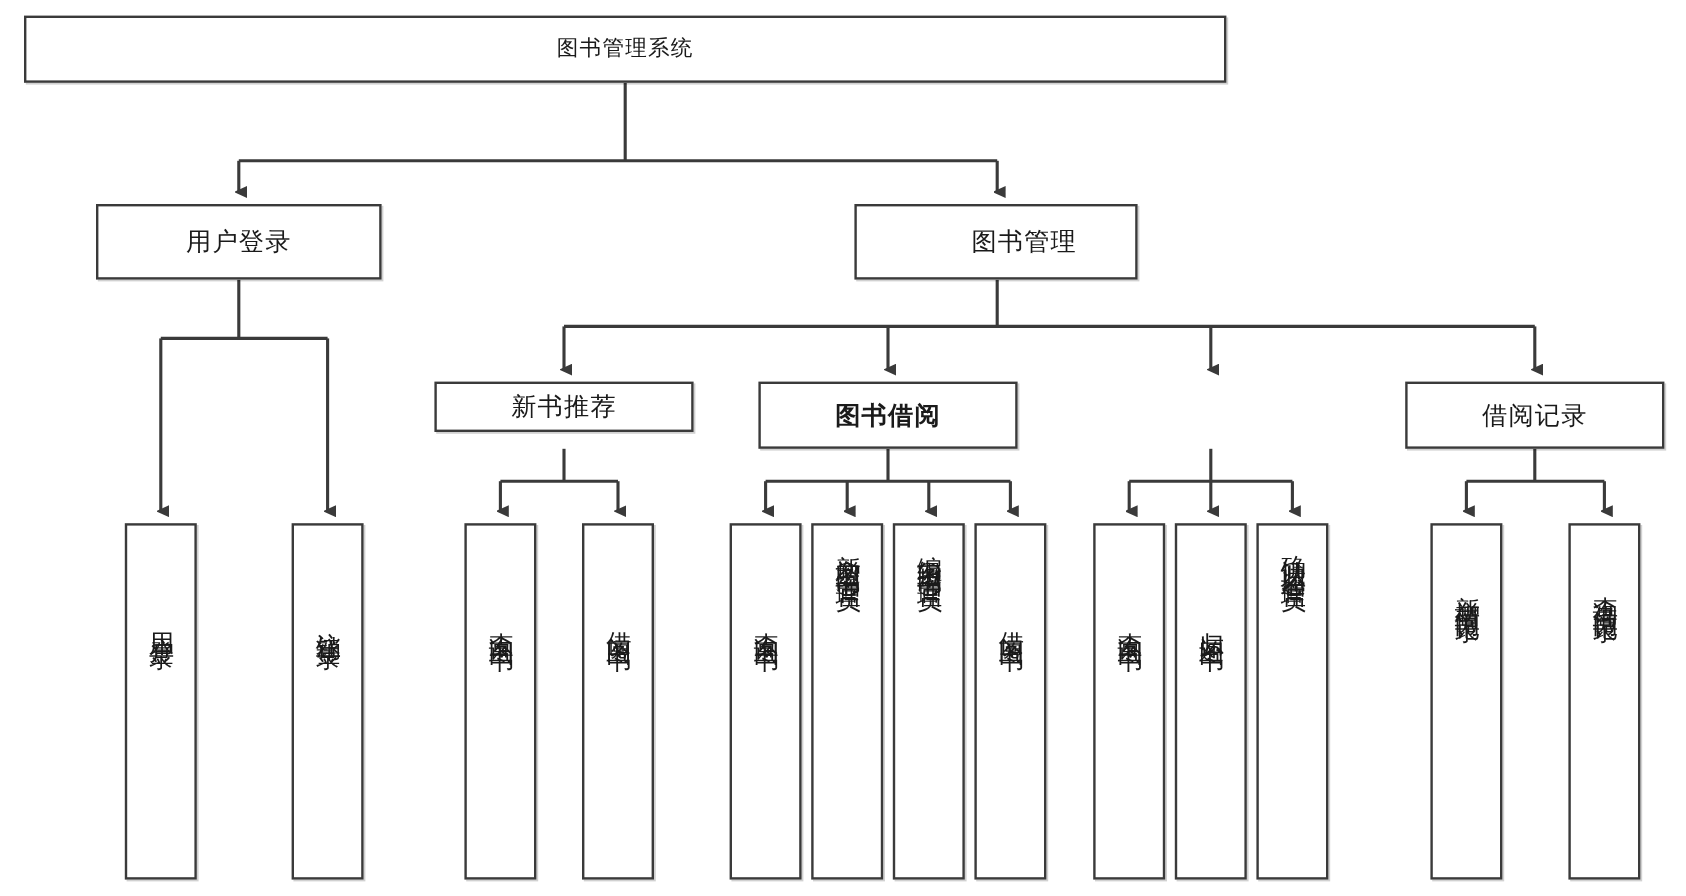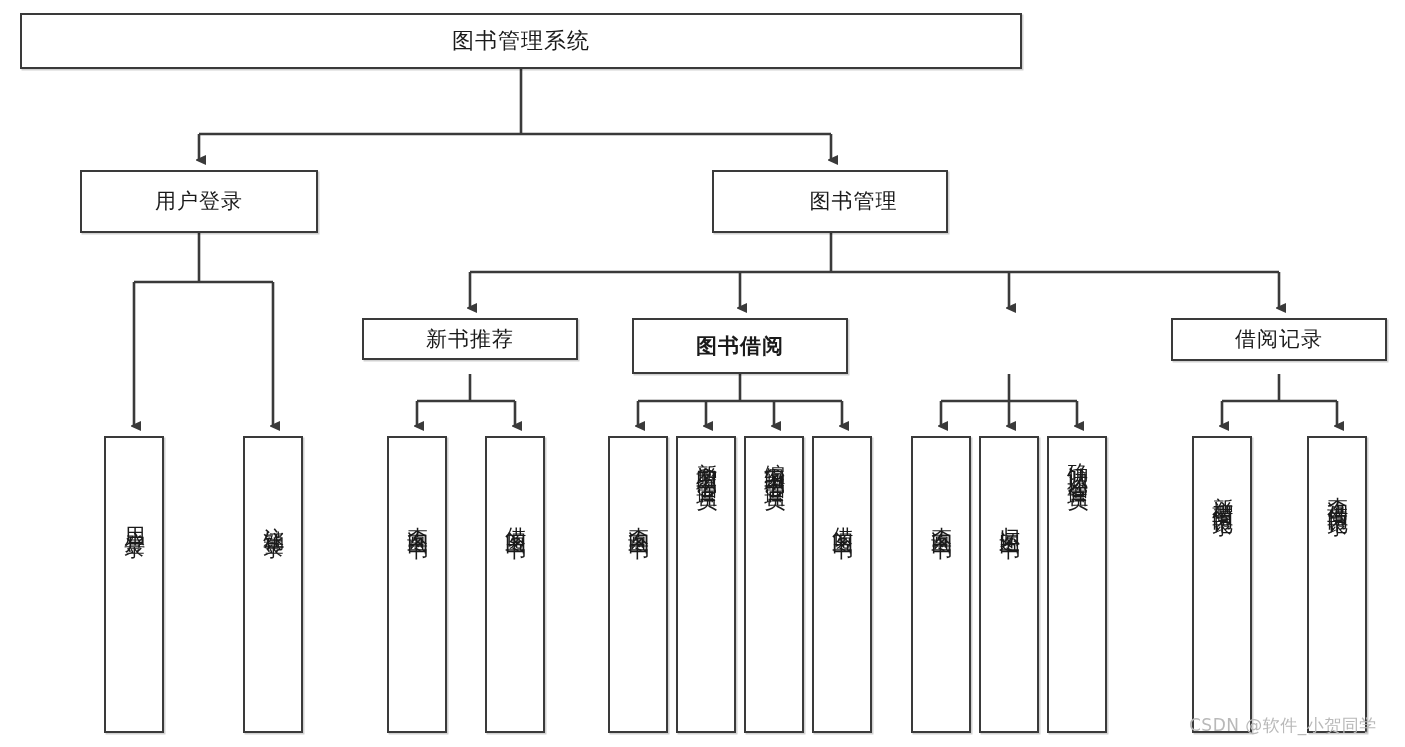--- a/index.html
+++ b/index.html
@@ -37,21 +37,21 @@
     box-shadow: 1.5px 1.5px 0 rgba(0,0,0,0.18);
   }
   .node-label-h {
     font-size: 21px;
     color: #1a1a1a;
     letter-spacing: 1px;
     white-space: nowrap;
     line-height: 1;
   }
   .node-box.title .node-label-h {
-    font-size: 22px;
+    font-size: 18px;
   }
   .node-box.vertical {
     align-items: flex-start;
     justify-content: center;
     padding-top: 8px;
   }
   .node-label-v {
     font-size: 21px;
     color: #1a1a1a;
     writing-mode: vertical-rl;
@@ -141,21 +141,21 @@
 
   <div class="node-box" style="left:362px; top:318px; width:216px; height:42px;">
     <span class="node-label-h">新书推荐</span>
   </div>
 
   <div class="node-box" style="left:632px; top:318px; width:216px; height:56px;font-weight:bold;">
     <span class="node-label-h">图书借阅</span>
   </div>
 
 
-  <div class="node-box" style="left:1171px; top:318px; width:216px; height:43px;">
+  <div class="node-box" style="left:1171px; top:318px; width:216px; height:56px;">
     <span class="node-label-h">借阅记录</span>
   </div>
 
   <div class="node-box vertical" style="left:104px; top:436px; width:60px; height:297px; padding-top:72px;">
     <span class="node-label-v">用户登录</span>
   </div>
 
   <div class="node-box vertical" style="left:243px; top:436px; width:60px; height:297px; padding-top:72px;">
     <span class="node-label-v">注销登录</span>
   </div>
@@ -197,15 +197,14 @@
   </div>
 
   <div class="node-box vertical" style="left:1192px; top:436px; width:60px; height:297px; padding-top:42px;">
     <span class="node-label-v">新增借阅记录</span>
   </div>
 
   <div class="node-box vertical" style="left:1307px; top:436px; width:60px; height:297px; padding-top:42px;">
     <span class="node-label-v">查询借阅记录</span>
   </div>
 
-  <div class="watermark">CSDN @软件_小贺同学</div>
 
 </div>
 
 </body></html>

